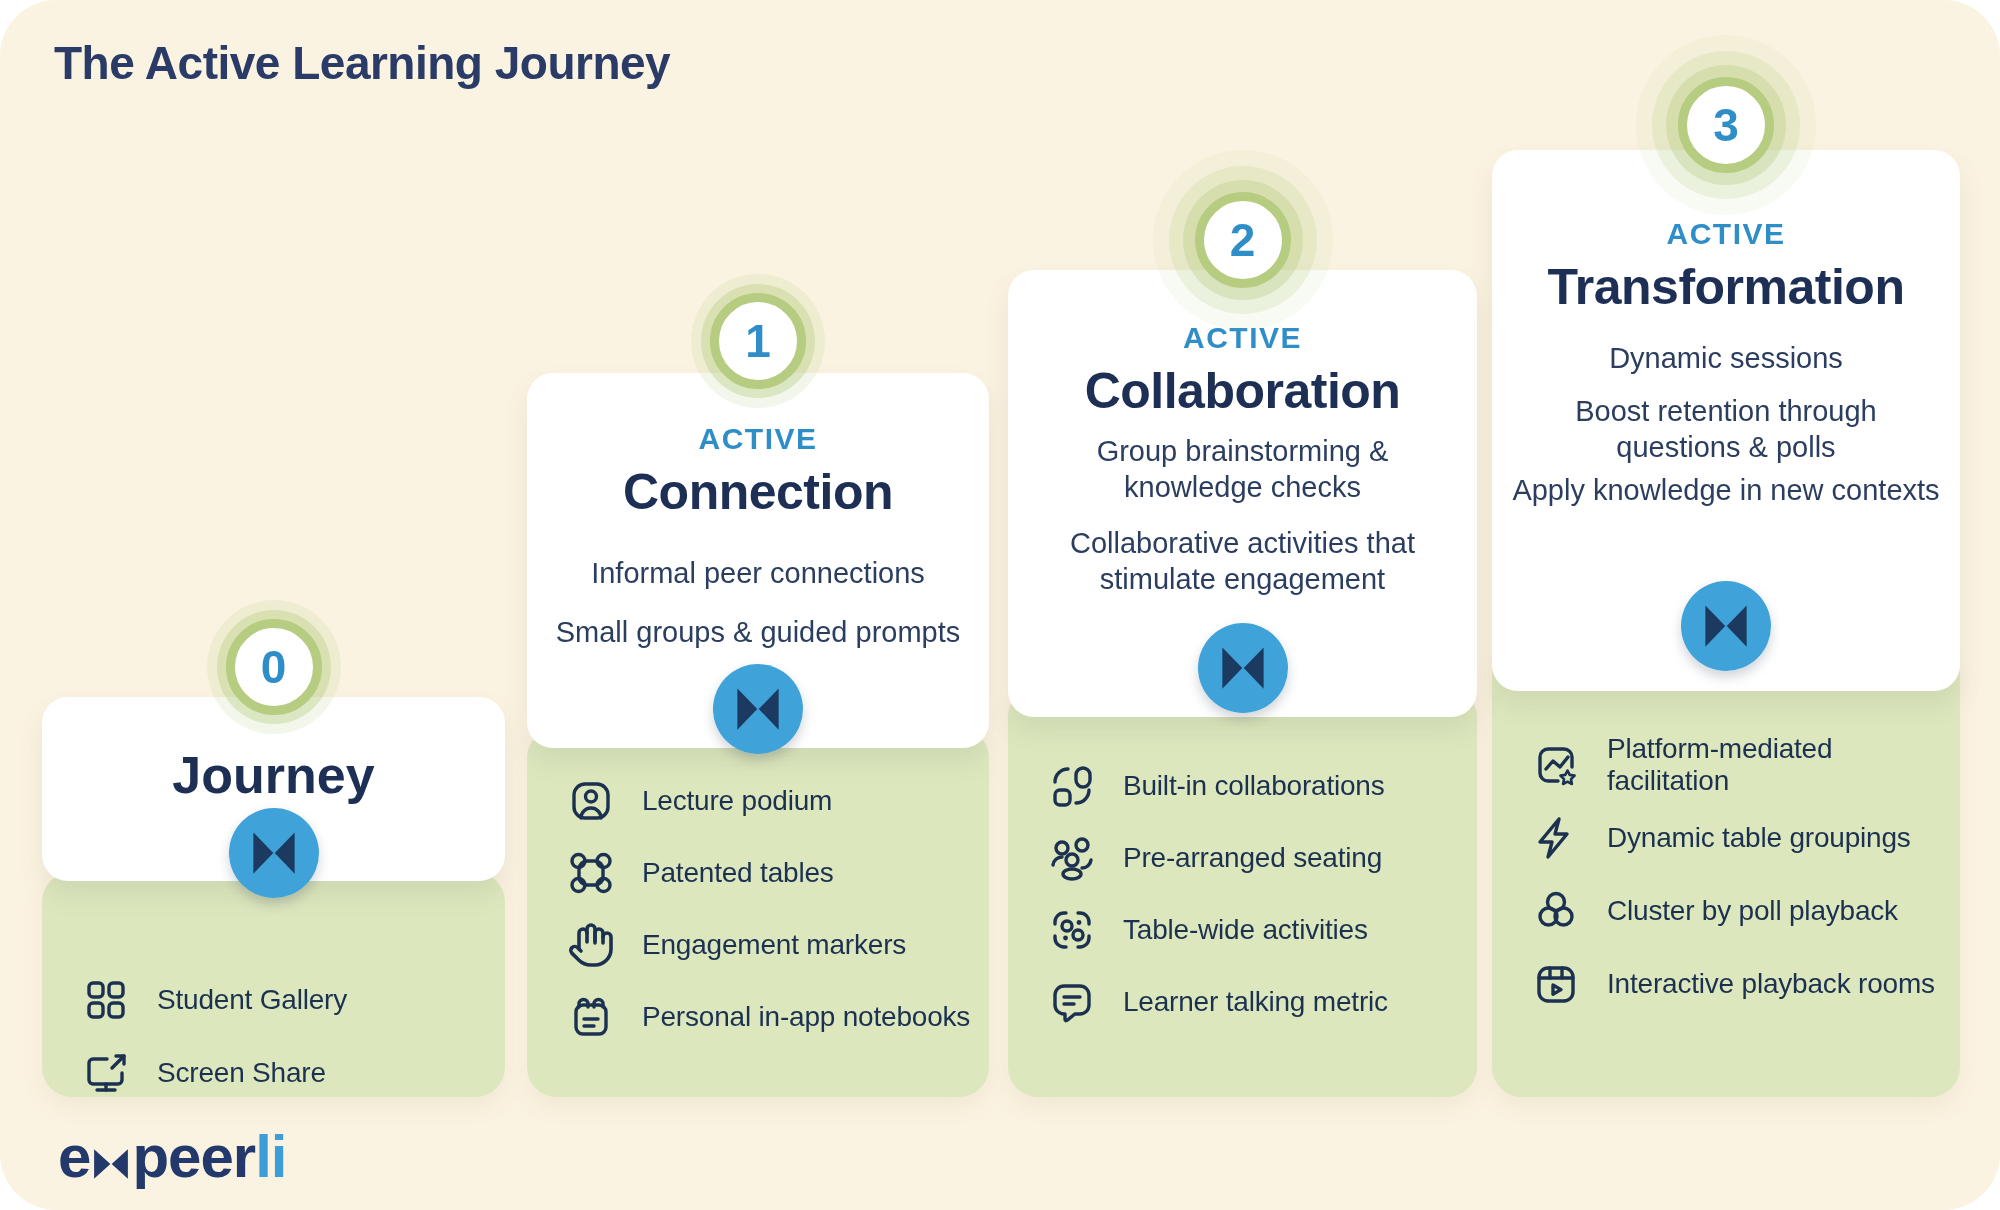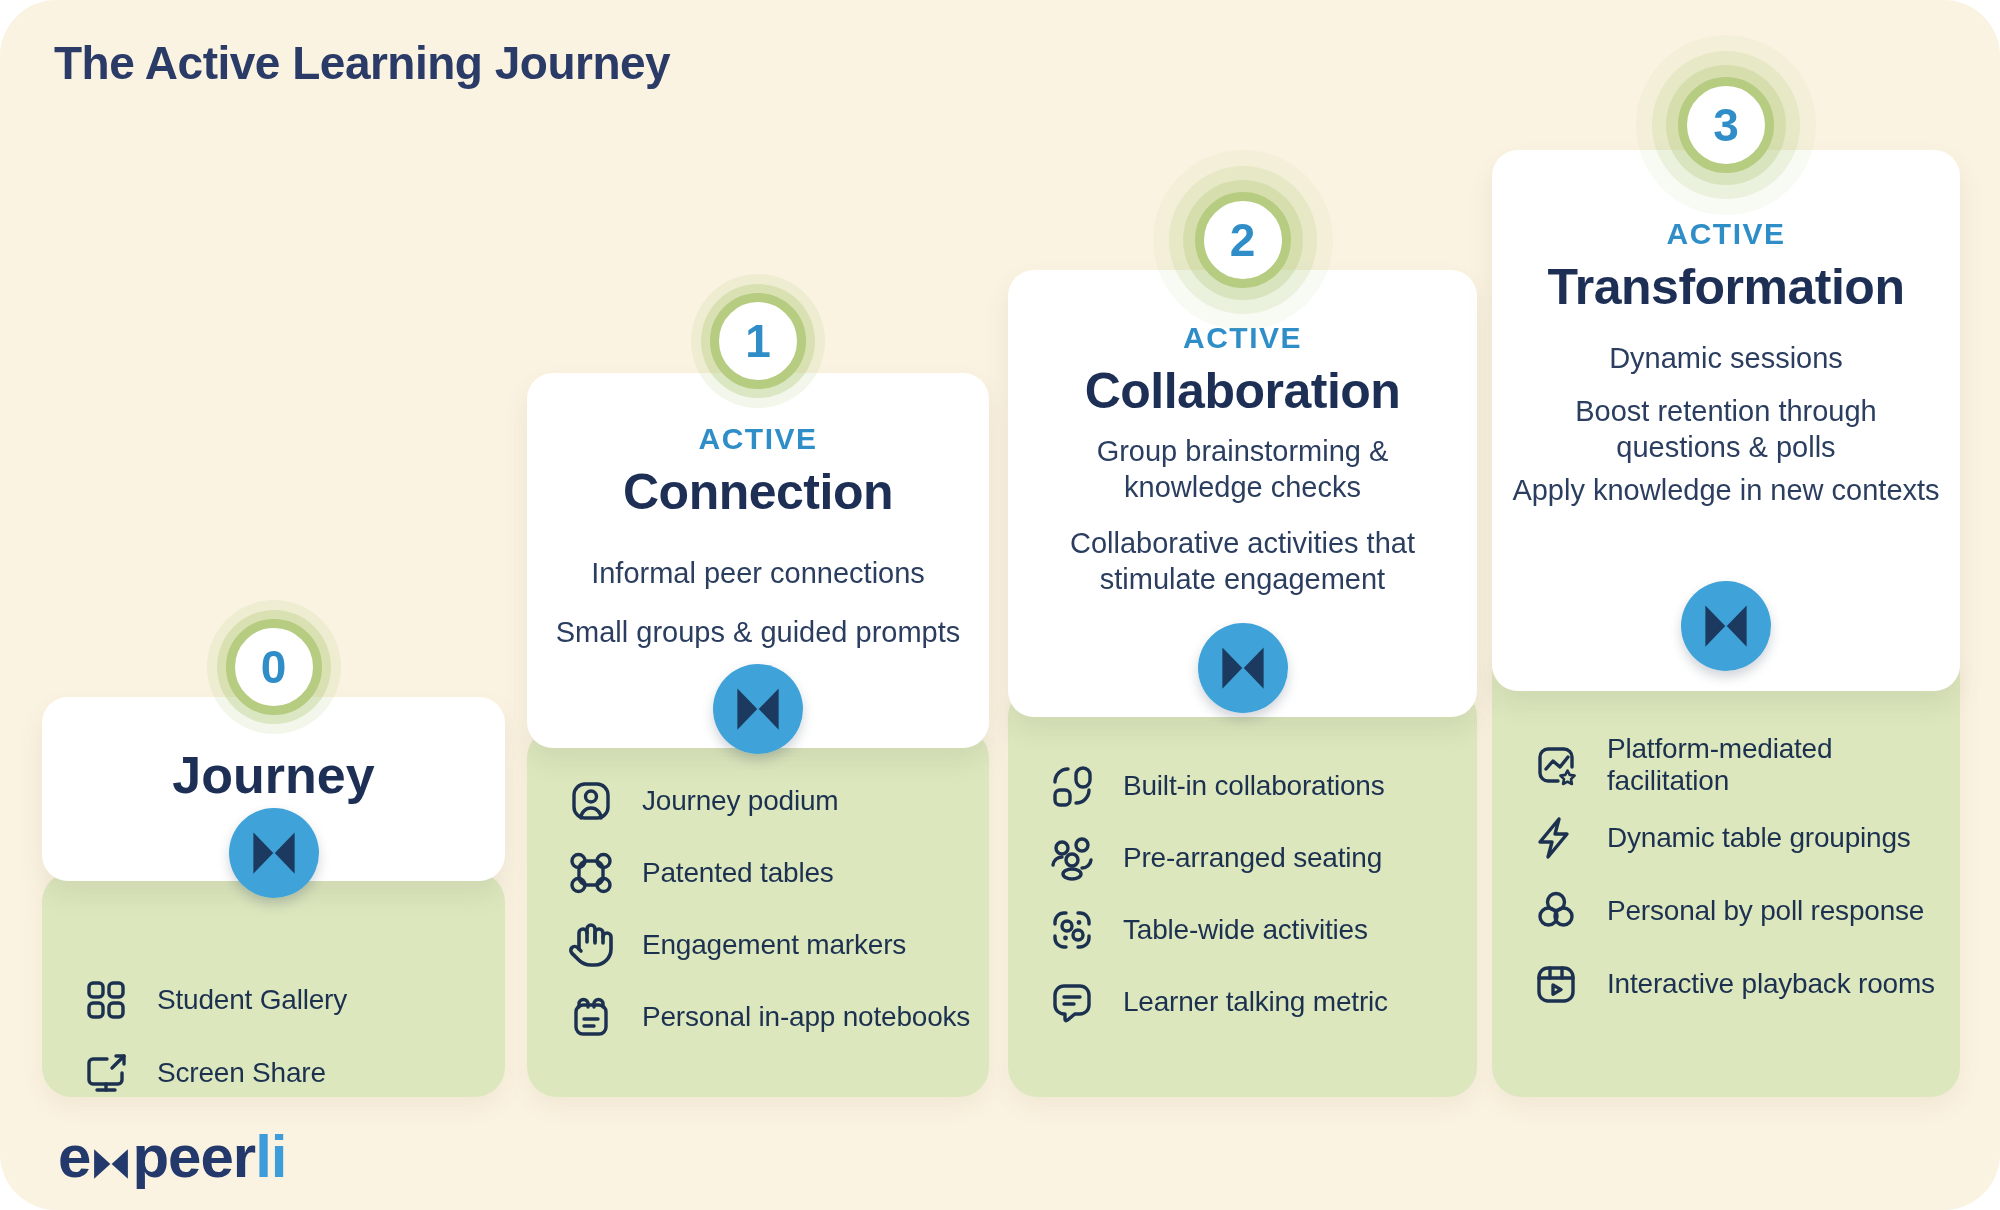--- a/index.html
+++ b/index.html
@@ -136,21 +136,21 @@
     </div>
     <div class="card-green">
       <div class="feature">
         <span class="ficon">
           <svg width="48" height="48" viewBox="0 0 48 48" fill="none" stroke="#1C3150" stroke-width="3.4" stroke-linecap="round" stroke-linejoin="round">
               <rect x="7" y="7" width="34" height="34" rx="11"></rect>
               <circle cx="24" cy="19.5" r="5.5"></circle>
               <path d="M14 41a10 10 0 0 1 20 0"></path>
             </svg>
         </span>
-        <span class="flabel">Journey podium</span>
+        <span class="flabel">Lecture podium</span>
       </div>
       <div class="feature">
         <span class="ficon">
           <svg width="48" height="48" viewBox="0 0 48 48" fill="none" stroke="#1C3150" stroke-width="3.4" stroke-linecap="round" stroke-linejoin="round">
               <rect x="12" y="12" width="24" height="24" rx="8"></rect>
               <circle cx="11.5" cy="12" r="6.5"></circle>
               <circle cx="36.5" cy="12" r="6.5"></circle>
               <circle cx="11.5" cy="36" r="6.5"></circle>
               <circle cx="36.5" cy="36" r="6.5"></circle>
             </svg>
@@ -294,21 +294,21 @@
         <span class="flabel">Dynamic table groupings</span>
       </div>
       <div class="feature">
         <span class="ficon">
           <svg width="48" height="48" viewBox="0 0 48 48" fill="none" stroke="#1C3150" stroke-width="3.4" stroke-linecap="round" stroke-linejoin="round">
               <circle cx="24" cy="15" r="8.5"></circle>
               <circle cx="16.5" cy="29.5" r="8.5"></circle>
               <circle cx="31.5" cy="29.5" r="8.5"></circle>
             </svg>
         </span>
-        <span class="flabel">Personal by poll response</span>
+        <span class="flabel">Cluster by poll playback</span>
       </div>
       <div class="feature">
         <span class="ficon">
           <svg width="48" height="48" viewBox="0 0 48 48" fill="none" stroke="#1C3150" stroke-width="3.4" stroke-linecap="round" stroke-linejoin="round">
               <rect x="7" y="8" width="34" height="33" rx="9"></rect>
               <path d="M7 18h34"></path>
               <path d="M18 8v10"></path>
               <path d="M30 8v10"></path>
               <path d="M21 25l8 4.6-8 4.6z"></path>
             </svg>

